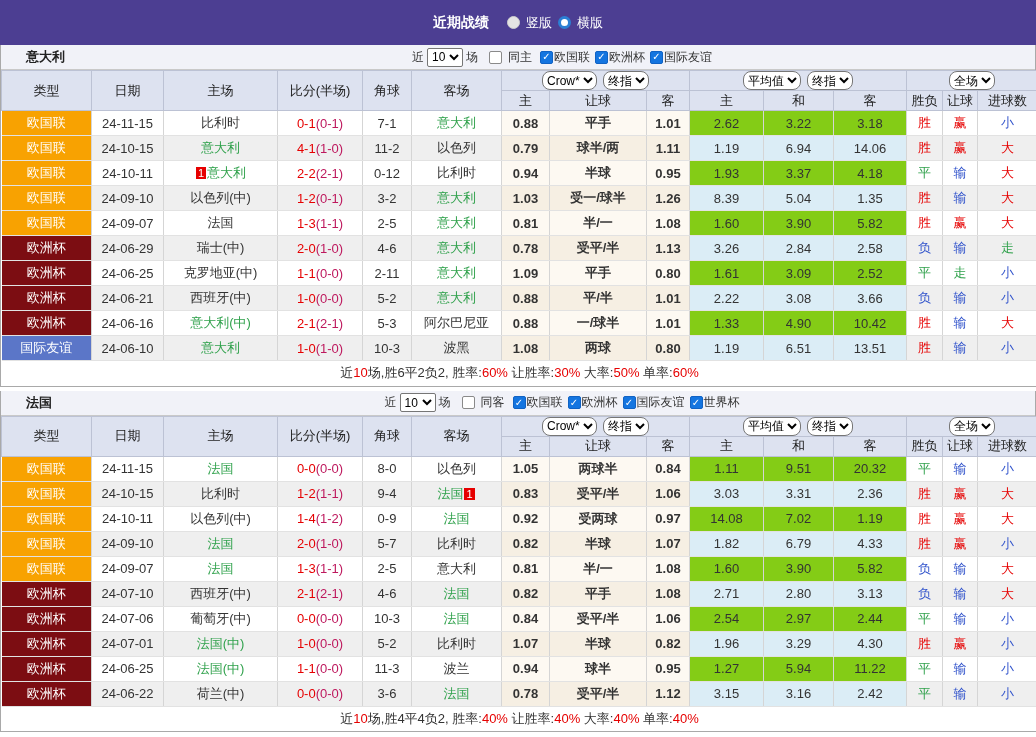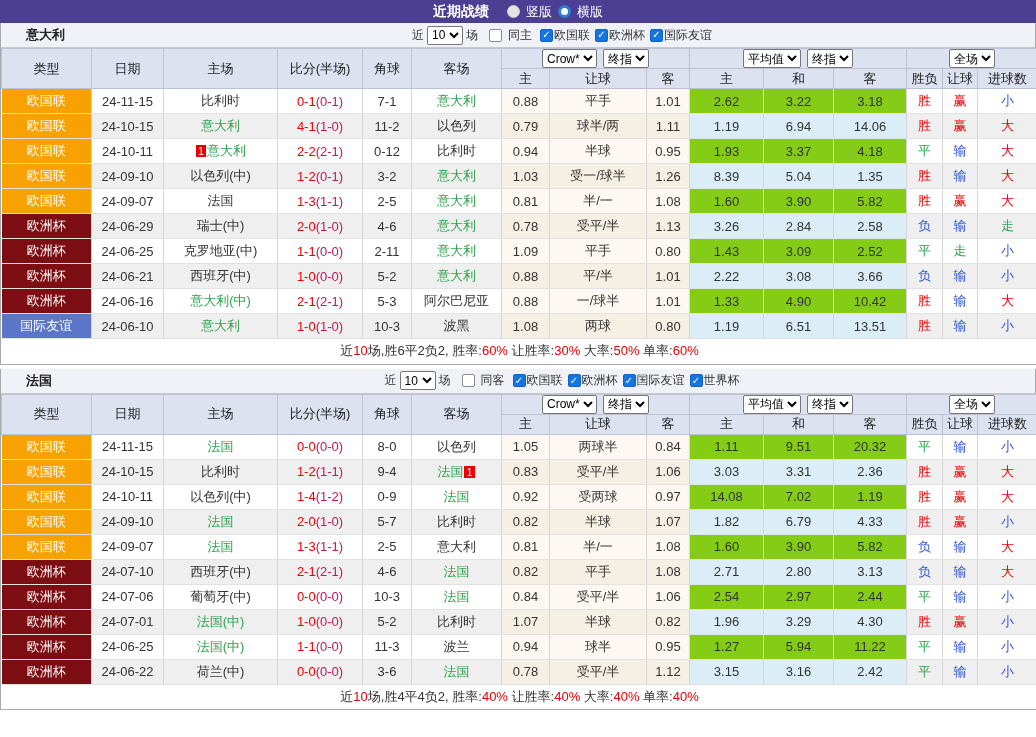--- a/index.html
+++ b/index.html
@@ -1,18 +1,18 @@
 <!DOCTYPE html>
 <html><head>
 <meta charset="utf-8">
 <style>
   * { box-sizing: border-box; }
   html,body { margin:0; padding:0; width:1036px; background:#fff;
     font-family:"Liberation Sans","DejaVu Sans",sans-serif; }
-  .topbar { height:23px; background:#4c3e92; color:#fff; display:flex;
+  .topbar { height:45px; background:#4c3e92; color:#fff; display:flex;
     align-items:center; justify-content:center; gap:6px; font-size:13px; }
   .topbar .title { font-weight:bold; font-size:14px; margin-right:12px; }
   .radio { display:inline-block; width:13px; height:13px; border-radius:50%; }
   .radio-v { background:#e4e4e4; border:1px solid #cfcfcf; }
   .radio-h { background:#fff; border:3px solid #2b7fd4; }
 
   .section { border:1px solid #a9a9a9; border-top:none; margin-bottom:4px; }
   .section-header { height:25px; background:#f1f2f8; border-bottom:1px solid #c9c9c9;
     display:flex; align-items:center; justify-content:center; position:relative; font-size:13px; color:#333; }
   .team-name { position:absolute; left:25px; font-weight:bold; color:#222; }
@@ -21,25 +21,25 @@
   .cb { display:inline-flex; width:13px; height:13px; align-items:center; justify-content:center;
     font-size:10px; line-height:1; border-radius:2px; margin-left:5px; }
   .cb.checked { background:#1475e0; border:1px solid #1062c4; color:#fff; }
   .cb.un { background:#fff; border:1px solid #8a8a8a; margin:0 3px 0 8px; }
   .litem { display:inline-flex; align-items:center; gap:1px; }
 
   table { width:100%; border-collapse:collapse; table-layout:fixed; font-size:13px; }
   thead th { background:#dde2f0; font-weight:normal; color:#222;
     border:1px solid #bcc2d4; height:20px; padding:0; }
   thead .selgroup select { font-size:12px; height:19px; border:1px solid #767676;
-    background:#fff; border-radius:2px; margin:0 3px; }
+    background:#fff; border-radius:8px; margin:0 3px; }
   tbody td { height:25px; text-align:center; color:#333; padding:0;
     border-right:1px solid #d5d5d5; border-bottom:1px solid #e2e2e2; background:#fff; }
   tbody tr:nth-child(even) td { background:#efefef; }
-  tbody td.crow { background:#fdf9f2; }
+  tbody td.crow { background:#fdf9f2;font-weight:bold; }
   tbody tr:nth-child(even) td.crow { background:#f6efe3; }
   tbody td.avg { background:#84cc16; }
   tbody tr:nth-child(even) td.avg { background:#dbedf6; }
   td.nl { background:#f8a201 !important; color:#fff; }
   td.ec { background:#7c0d12 !important; color:#fff; }
   td.fy { background:#5b76c8 !important; color:#fff; }
   .green { color:#2fa14b; }
   .red { color:#e60000; }
   .blue { color:#3355cc; }
   .k { color:#333; }
@@ -248,21 +248,21 @@
   <tr>
     <td class="ec">欧洲杯</td>
     <td>24-06-25</td>
     <td><span>克罗地亚(中)</span></td>
     <td><span class="ft">1-1</span><span class="ht">(0-0)</span></td>
     <td>2-11</td>
     <td><span class="green">意大利</span></td>
     <td class="crow">1.09</td>
     <td class="crow">平手</td>
     <td class="crow">0.80</td>
-    <td class="avg">1.43</td>
+    <td class="avg">1.61</td>
     <td class="avg">3.09</td>
     <td class="avg">2.52</td>
     <td class="green">平</td>
     <td class="green">走</td>
     <td class="blue">小</td>
   </tr>
 
   <tr>
     <td class="ec">欧洲杯</td>
     <td>24-06-21</td>

